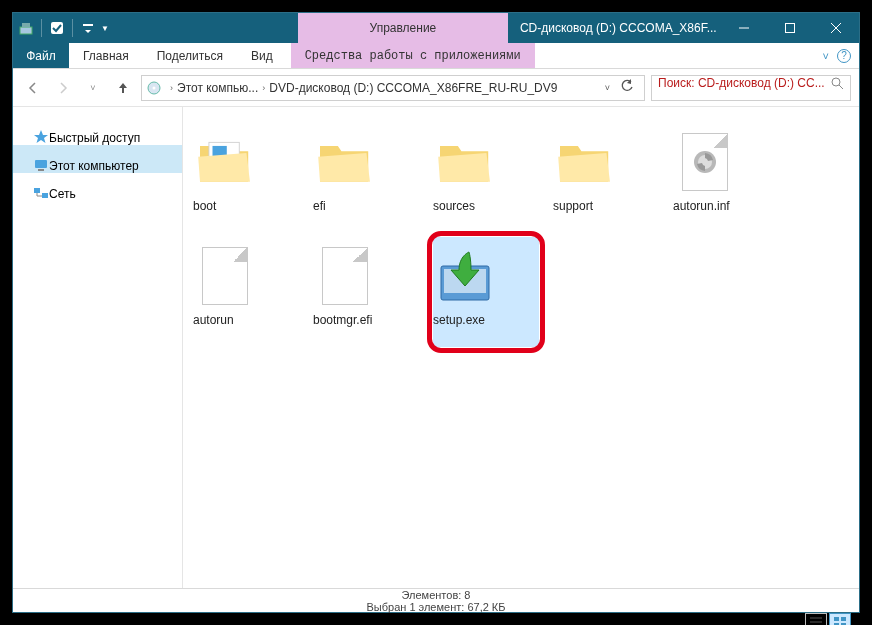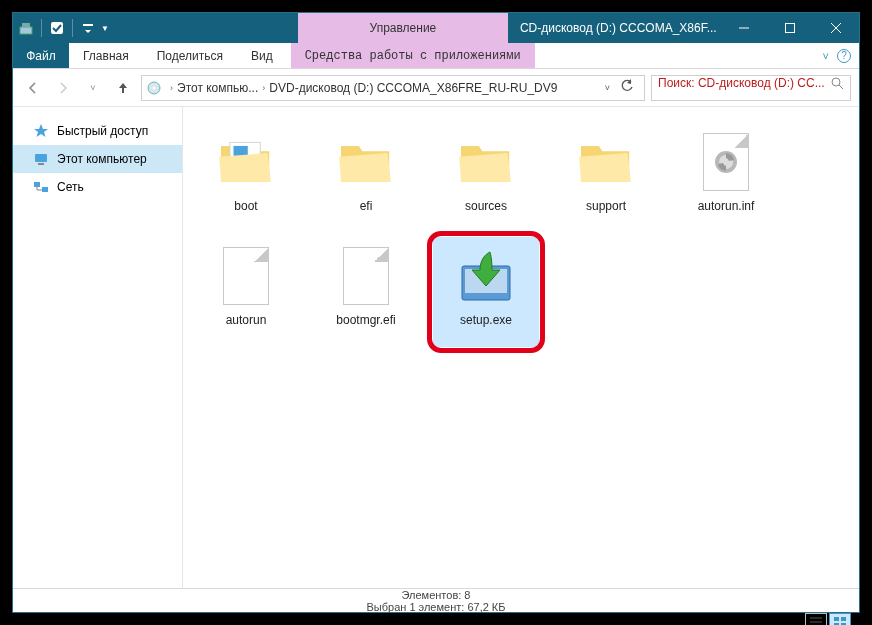--- a/index.html
+++ b/index.html
@@ -32,25 +32,25 @@
   .nav-btn.enabled { color: #333; }
   .breadcrumb { flex: 1; height: 26px; border: 1px solid #cfcfcf; display: flex; align-items: center; padding: 0 4px; font-size: 12px; color: #333; }
   .bc-icon { width: 16px; height: 16px; margin-right: 4px; display:flex; align-items:center; justify-content:center; }
   .bc-sep { padding: 0 4px; color: #666; font-size: 9px; }
   .bc-refresh { margin-left: auto; display: flex; gap: 10px; align-items: center; padding-right: 6px; color: #555; }
   .searchbox { width: 200px; height: 26px; border: 1px solid #cfcfcf; display: flex; padding: 0 6px; font-size: 12px; color: #b91c1c; }
 
   
   .body { flex: 1; display: flex; overflow: hidden; }
   .sidebar { width: 170px; border-right: 1px solid #e5e5e5; padding: 10px 0; font-size: 12px; }
-  .sb-item { height: 28px; display: flex; align-items: center; padding-left: 20px; gap: 8px; }
+  .sb-item { height: 28px; display: flex; align-items: flex-end; padding-left: 20px; }
   .sb-item.selected { background: #cce8f7; }
   .sb-icon { width: 16px; height: 16px; display:flex; align-items:center; justify-content:center; }
   .files { flex: 1; padding: 16px 10px; display: flex; flex-wrap: wrap; align-content: flex-start; gap: 4px 14px; }
-  .file { width: 106px; height: 110px; display: flex; flex-direction: column; align-items: center; justify-content: flex-start; font-size: 12px; position: relative; padding-top: 4px; }
+  .file { width: 106px; height: 110px; display: flex; flex-direction: column; align-items: flex-start; justify-content: flex-start; font-size: 12px; position: relative; padding-top: 4px; }
   .file.selected { background: #cce8ff; }
   .file-icon { width: 64px; height: 70px; display: flex; align-items: center; justify-content: center; }
   .file-label { text-align: center; margin-top: 2px; color: #222; }
   .highlight-ring { position: absolute; inset: -6px; border: 5px solid #e1001a; border-radius: 14px; pointer-events: none; }
 
   
   .folder-svg { width: 58px; height: 50px; }
   .blank-file { width: 46px; height: 58px; border: 1px solid #c8c8c8; background: #fff; position: relative; }
   .blank-file::after { content:""; position:absolute; top:0; right:0; width:14px; height:14px; background: linear-gradient(135deg, #fff 50%, #c8c8c8 50%); }
 

